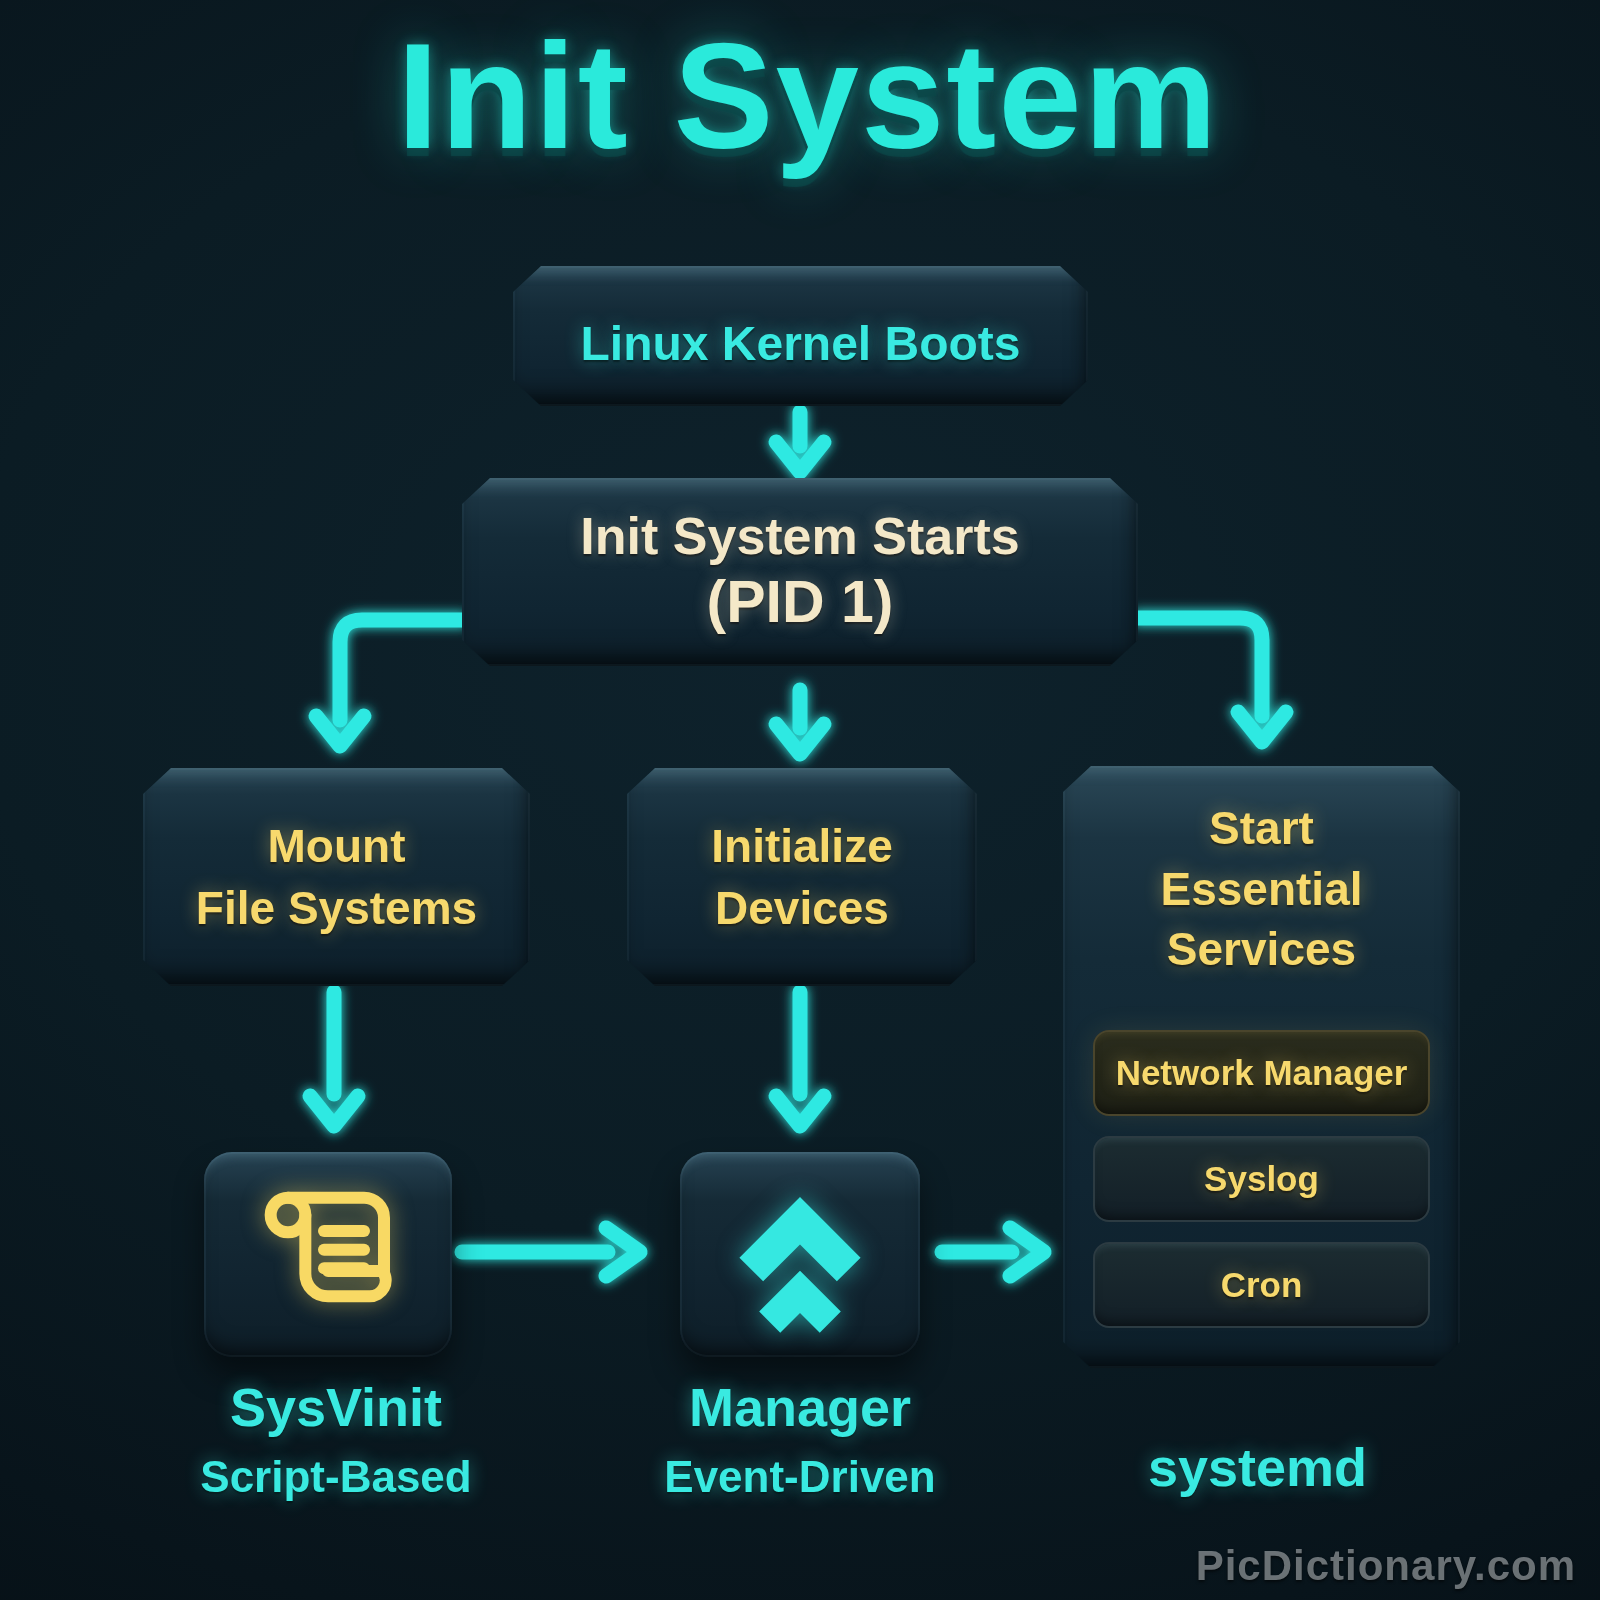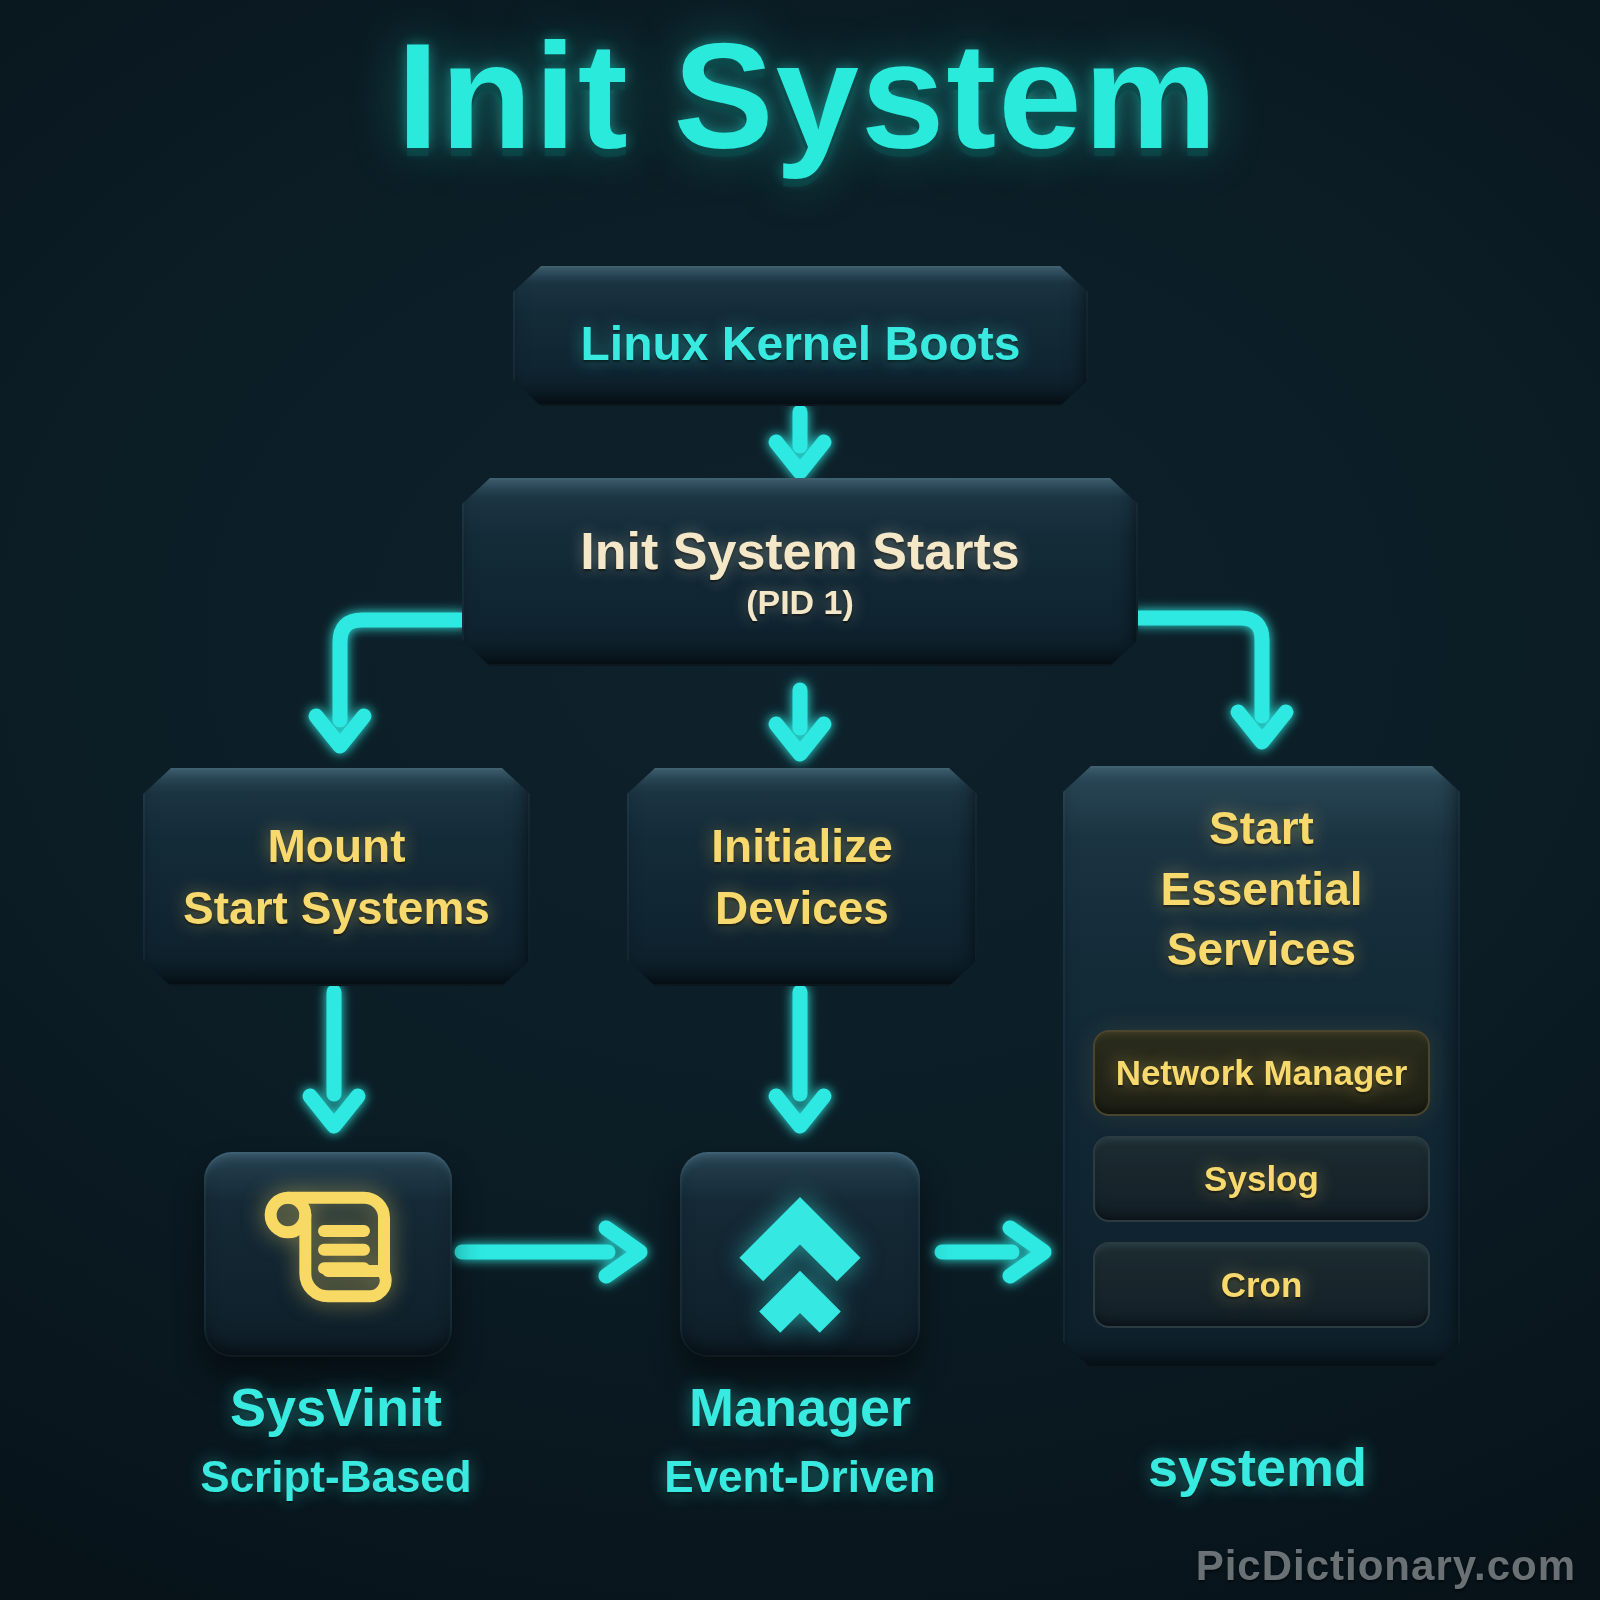--- a/index.html
+++ b/index.html
@@ -33,21 +33,21 @@
   .init-box    {left:462px;top:478px;width:676px;height:188px;}
   .mount-box   {left:143px;top:768px;width:387px;height:218px;}
   .devices-box {left:627px;top:768px;width:350px;height:218px;}
   .services-box{left:1063px;top:766px;width:397px;height:602px;justify-content:flex-start;padding:0 30px;box-sizing:border-box;}
   
   .t-cyan{color:#39eae1;text-shadow:0 0 18px rgba(57,234,225,.45),0 2px 2px rgba(0,0,0,.65);}
   .t-cream{color:#f4e8c8;text-shadow:0 0 16px rgba(244,232,200,.35),0 2px 2px rgba(0,0,0,.65);}
   .t-yellow{color:#f7d96d;text-shadow:0 0 18px rgba(247,217,109,.42),0 2px 2px rgba(0,0,0,.65);}
   .kernel-label{font-size:48px;margin-top:14px;}
   .init-l1{display:block;font-size:52px;line-height:1.15;text-align:right;}
-  .init-l2{display:block;font-size:34px;line-height:1.2;}
+  .init-l2{display:block;font-size:59px;line-height:1.2;}
   .branch-line{display:block;font-size:46px;line-height:1.35;}
   
   .services-title{margin-top:32px;}
   .services-title span{display:block;font-size:46px;line-height:1.32;}
   .service-items{margin-top:50px;width:100%;display:flex;flex-direction:column;gap:20px;}
   .service-item{
     height:82px;border-radius:16px;display:flex;align-items:center;justify-content:center;
     background:linear-gradient(180deg,#1c2c31,#131f27);
     border:2px solid #2c3b42;
     box-shadow:inset 0 6px 8px -5px rgba(170,220,240,.15),inset 0 -10px 14px -8px rgba(0,0,0,.6);
@@ -143,21 +143,21 @@
     <span class="t-cyan kernel-label">Linux Kernel Boots</span>
   </div>
 
   <div class="box init-box">
     <span class="t-cream init-l1">Init System Starts</span>
     <span class="t-cream init-l2">(PID 1)</span>
   </div>
 
   <div class="box mount-box">
     <span class="t-yellow branch-line">Mount</span>
-    <span class="t-yellow branch-line">Start Systems</span>
+    <span class="t-yellow branch-line">File Systems</span>
   </div>
 
   <div class="box services-box">
     <div class="services-title">
       <span class="t-yellow">Start</span>
       <span class="t-yellow">Essential</span>
       <span class="t-yellow">Services</span>
     </div>
     <div class="service-items">
       <div class="service-item nm">

